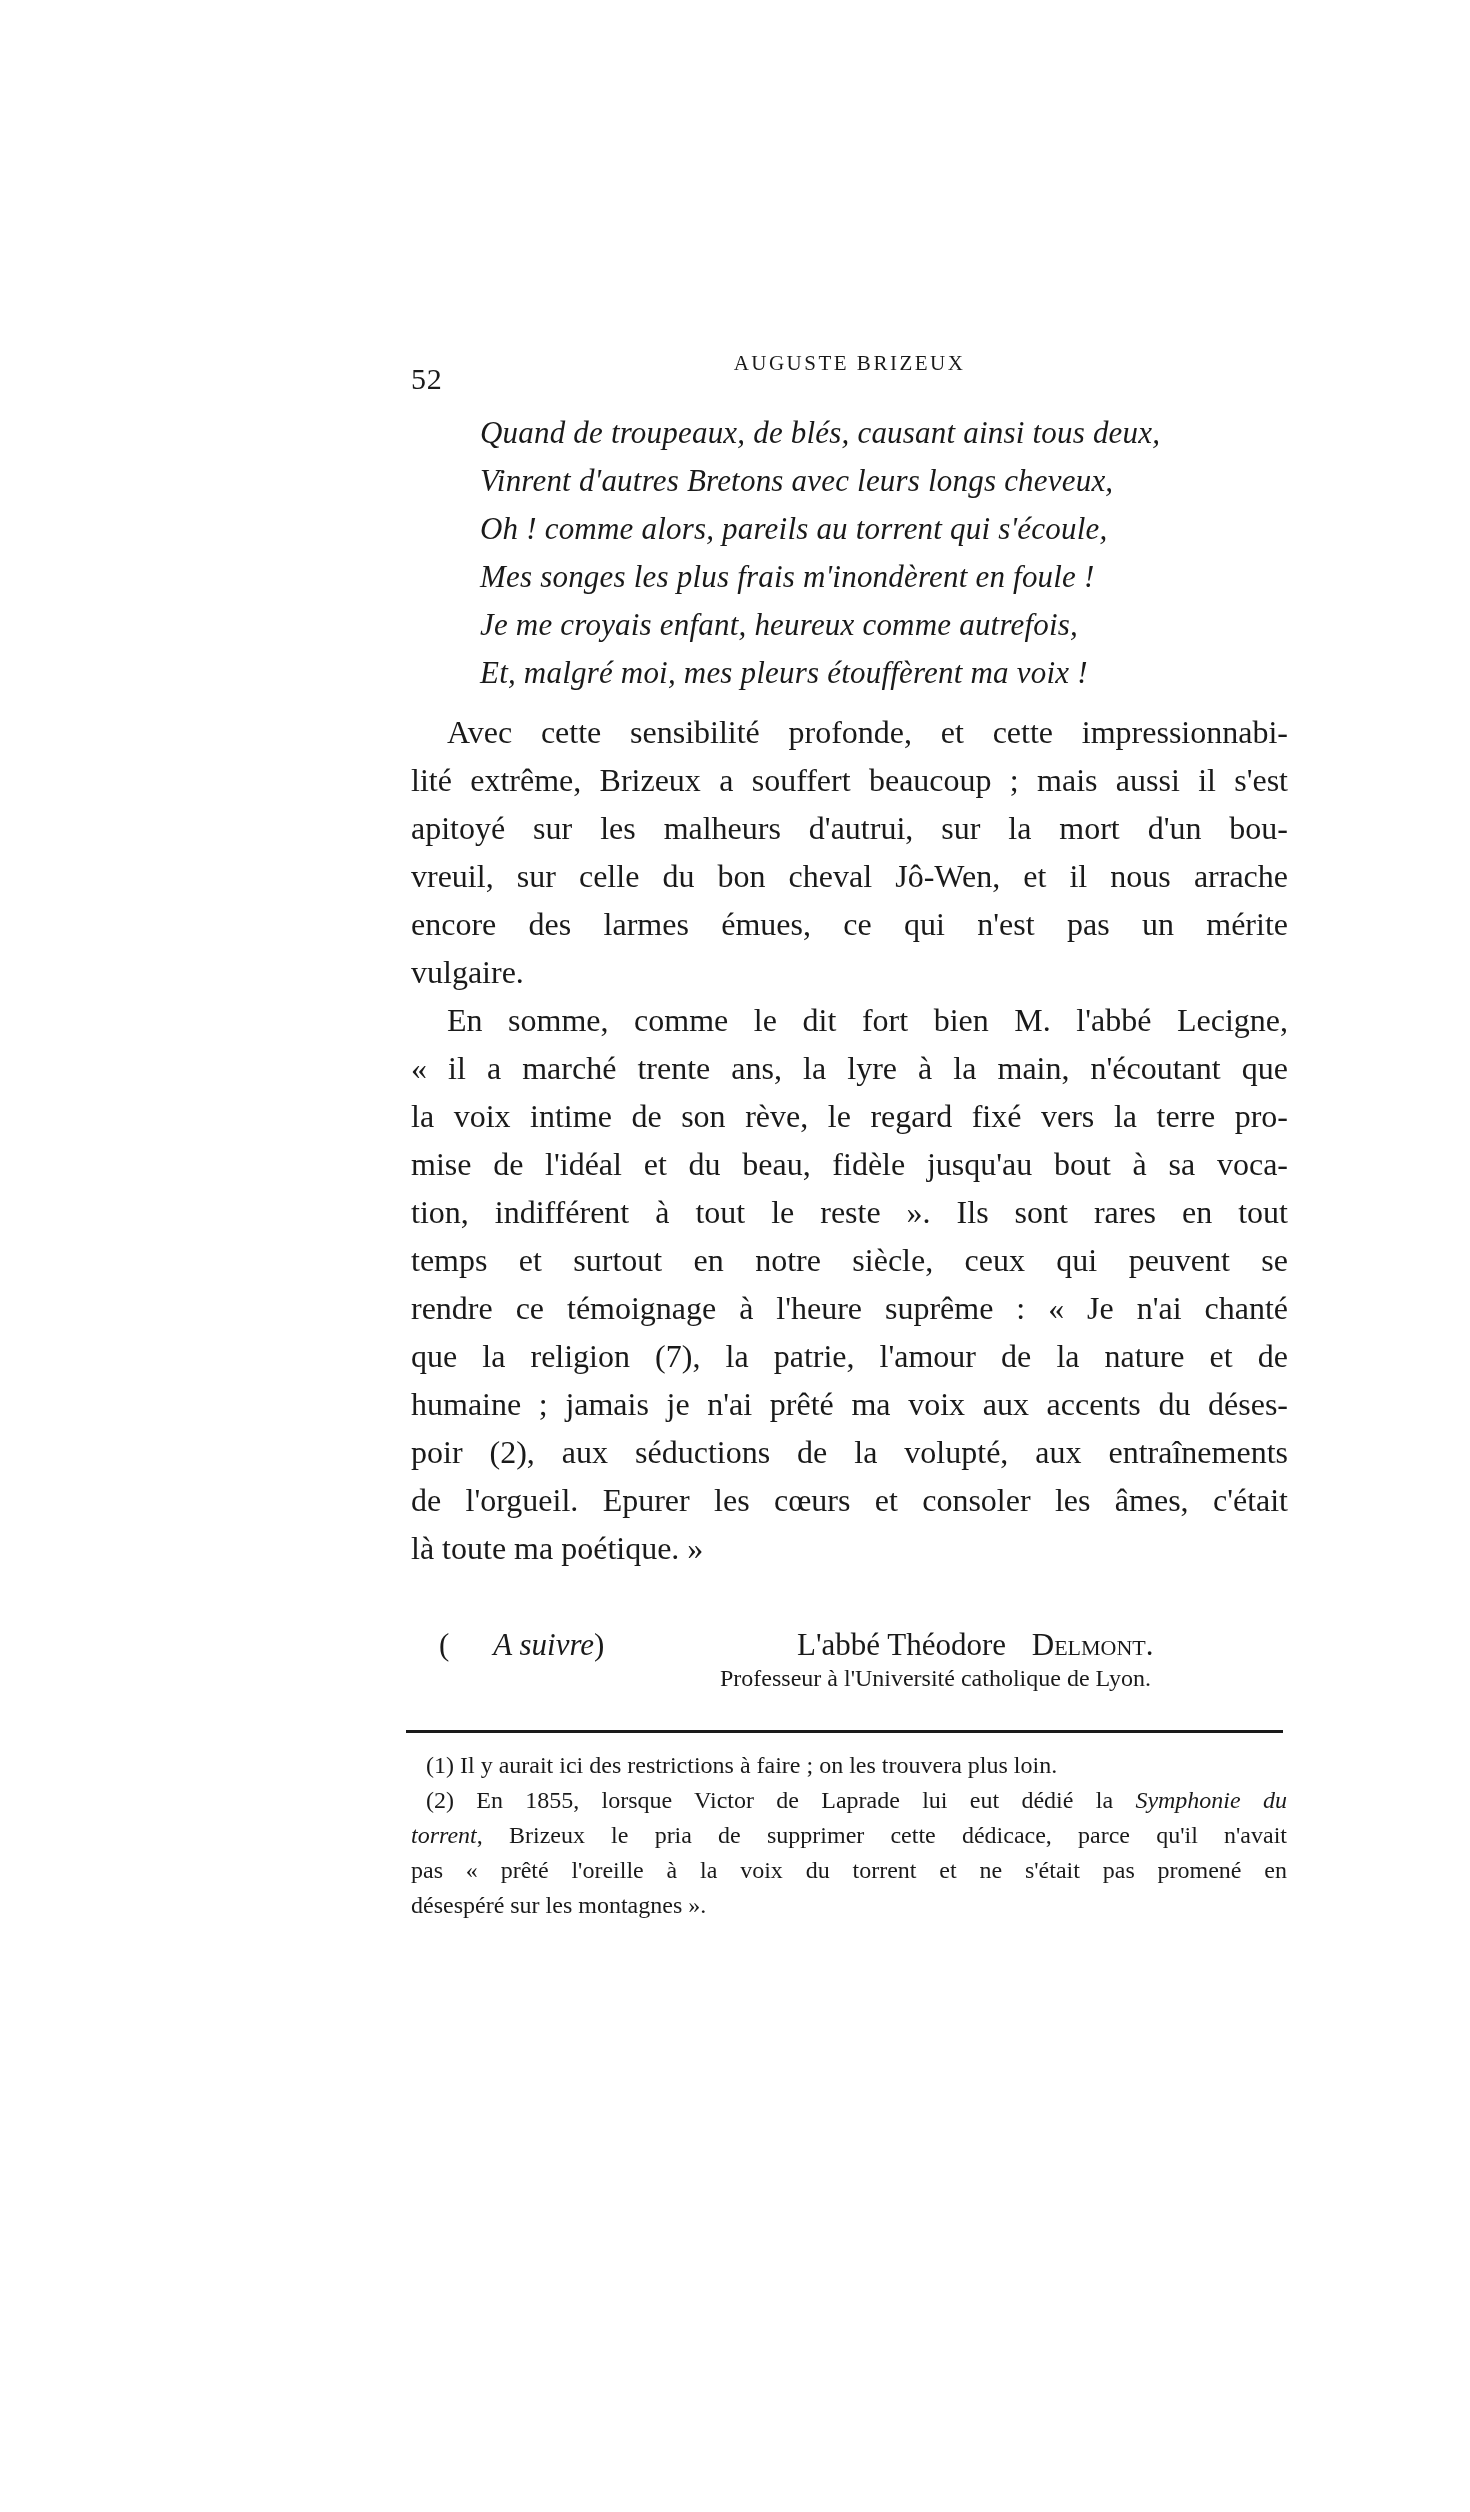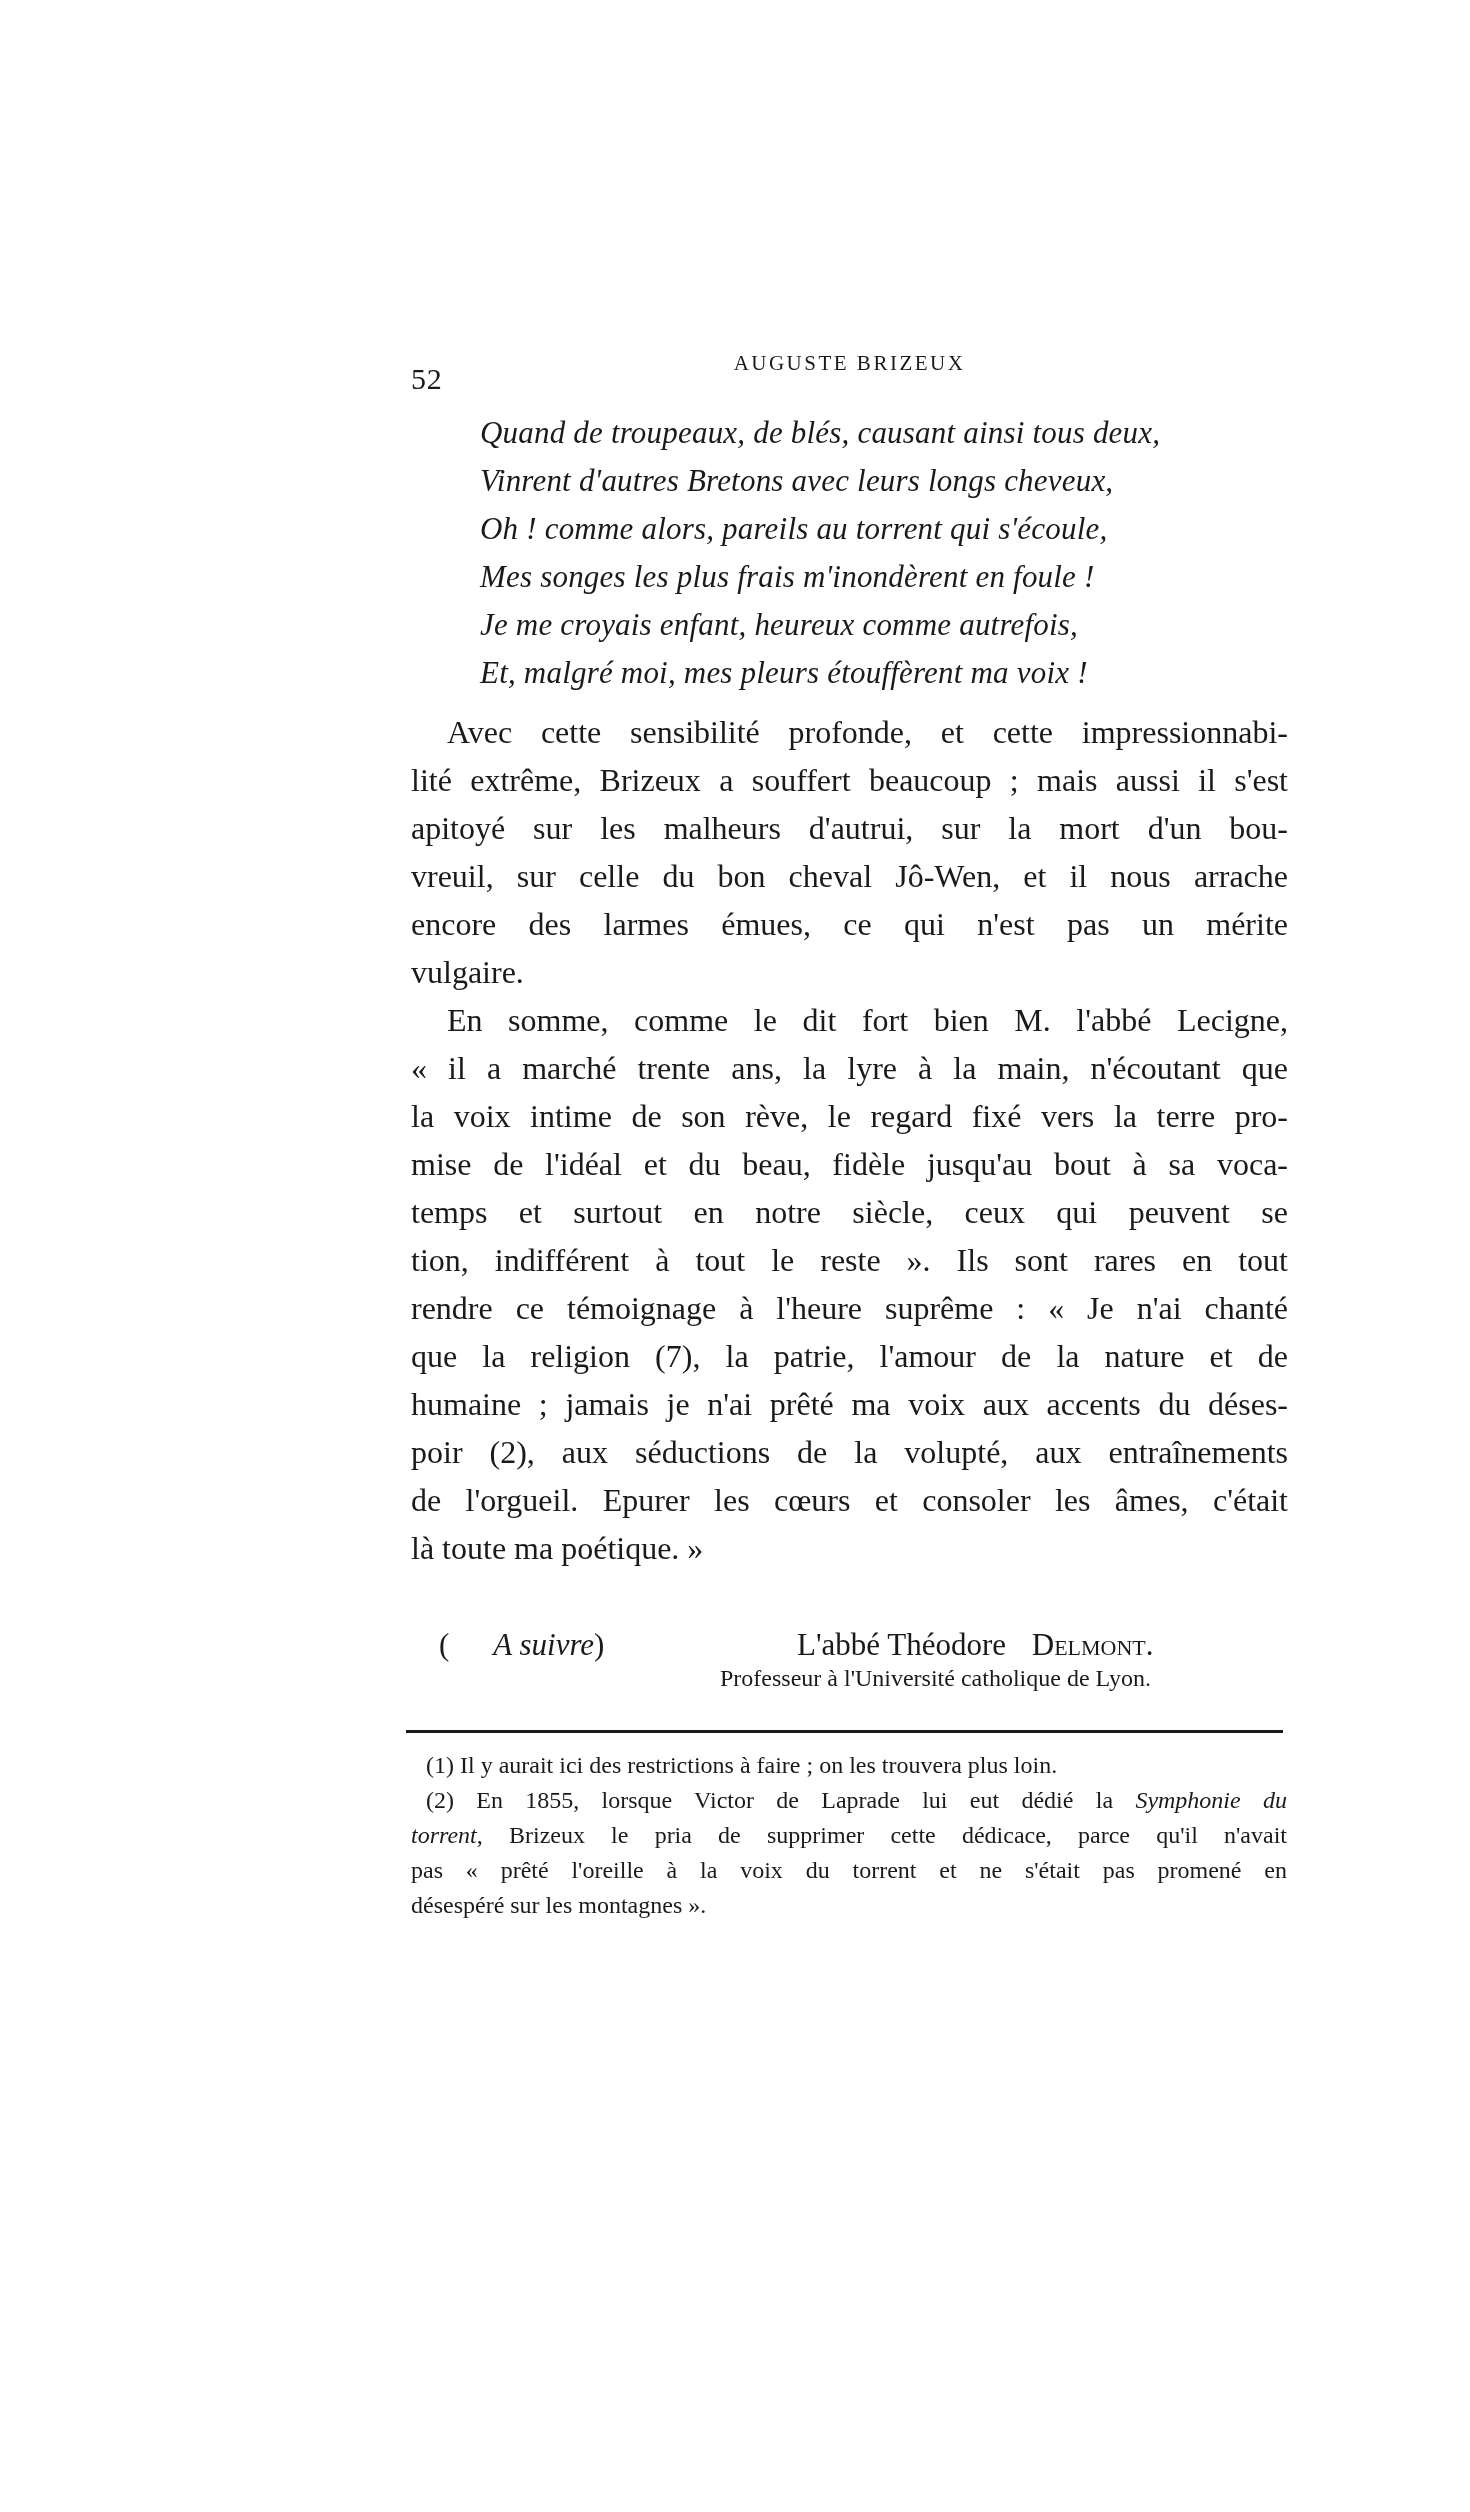--- a/index.html
+++ b/index.html
@@ -65,22 +65,22 @@
       <span class="line">apitoyé sur les malheurs d'autrui, sur la mort d'un bou-</span>
       <span class="line">vreuil, sur celle du bon cheval Jô-Wen, et il nous arrache</span>
       <span class="line">encore des larmes émues, ce qui n'est pas un mérite</span>
       <span class="line last">vulgaire.</span>
     </p>
     <p class="para">
       <span class="line indent">En somme, comme le dit fort bien M. l'abbé Lecigne,</span>
       <span class="line">« il a marché trente ans, la lyre à la main, n'écoutant que</span>
       <span class="line">la voix intime de son rève, le regard fixé vers la terre pro-</span>
       <span class="line">mise de l'idéal et du beau, fidèle jusqu'au bout à sa voca-</span>
+      <span class="line">tion, indifférent à tout le reste ». Ils sont rares en tout</span>
       <span class="line">temps et surtout en notre siècle, ceux qui peuvent se</span>
-      <span class="line">tion, indifférent à tout le reste ». Ils sont rares en tout</span>
       <span class="line">rendre ce témoignage à l'heure suprême : « Je n'ai chanté</span>
       <span class="line">que la religion (7), la patrie, l'amour de la nature et de</span>
       <span class="line">humaine ; jamais je n'ai prêté ma voix aux accents du déses-</span>
       <span class="line">poir (2), aux séductions de la volupté, aux entraînements</span>
       <span class="line">de l'orgueil. Epurer les cœurs et consoler les âmes, c'était</span>
       <span class="line last">là toute ma poétique. »</span>
     </p>
   </div>
 
   <div class="signoff">

